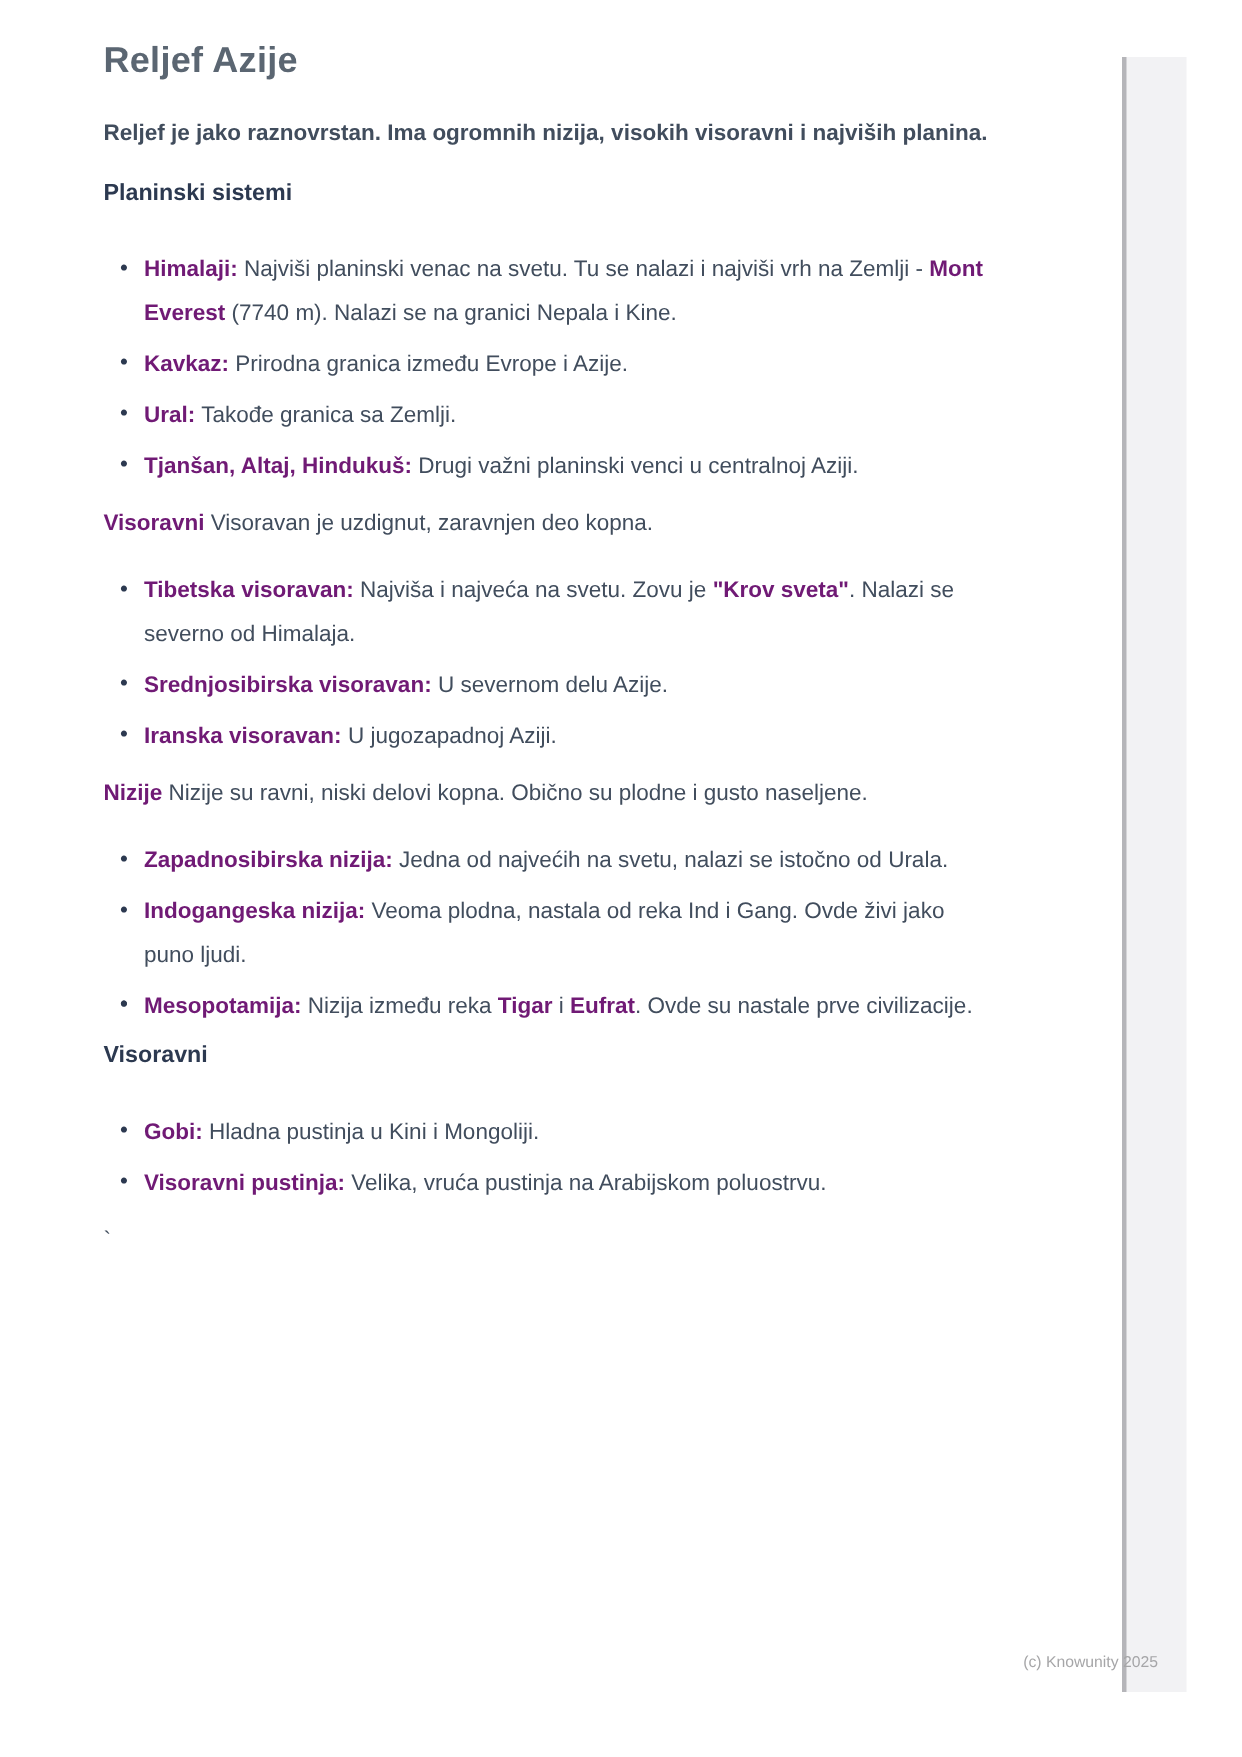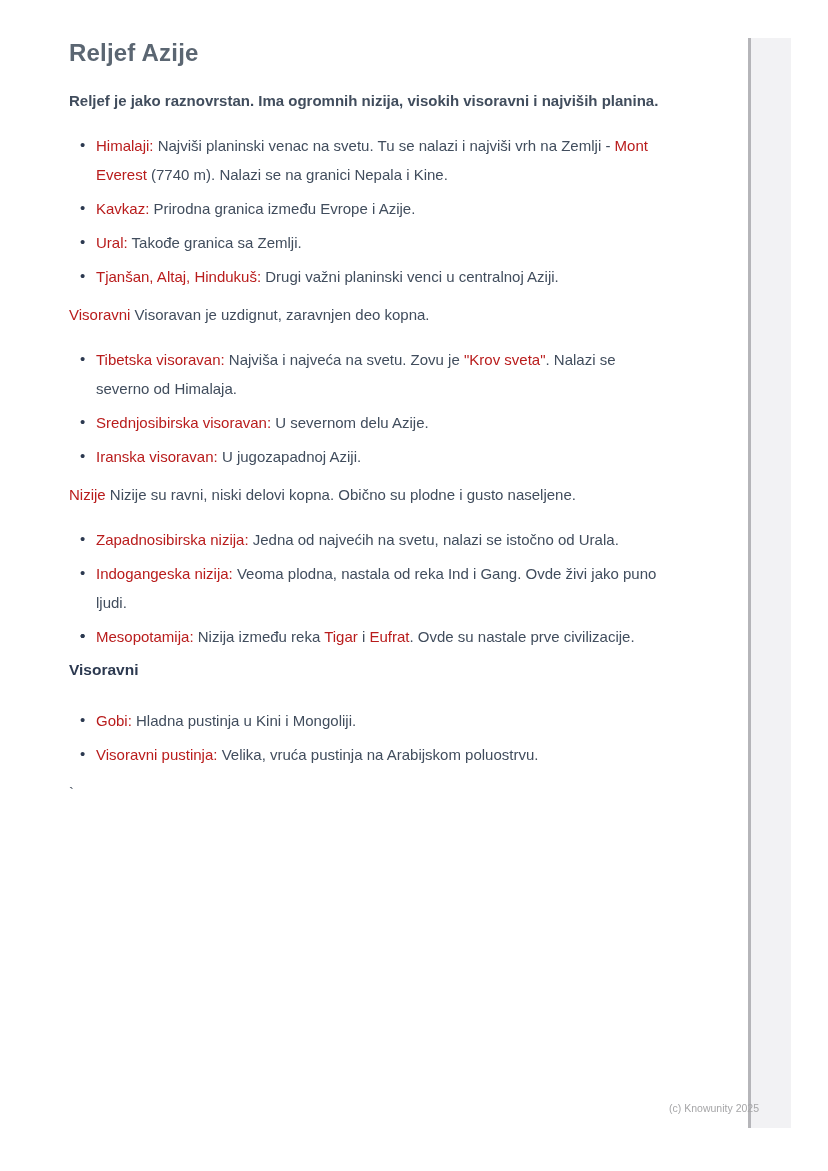--- a/index.html
+++ b/index.html
@@ -6,21 +6,21 @@
   body {
     width: 828px; height: 1171px;
     background: #ffffff;
     font-family: "Liberation Sans", sans-serif;
     position: relative;
     overflow: hidden;
   }
   .page { position: absolute; inset: 0; }
   .content {
     position: absolute;
-    left: 69px; top: 38px;
+    left: 69px; top: 26px;
     width: 596px;
   }
   .title {
     font-size: 24px;
     font-weight: 600;
     color: #5b6672;
     letter-spacing: 0.2px;
     margin: 0 0 18px 0;
     line-height: 30px;
   }
@@ -50,46 +50,47 @@
     line-height: 29px;
     color: #414d5d;
     margin-bottom: 5px;
   }
   .bullet {
     position: absolute;
     left: 0; top: -1px;
     color: #2c3950;
     font-size: 15px;
   }
-  .bold-run { font-weight: 400; color: #b91c1c; }
+  .bold-run { font-weight: 700; color: #701a75; }
   .page-edge {
     position: absolute;
     left: 748px; top: 38px;
     width: 43px; height: 1090px;
     background: #f2f2f4;
     border-left: 3px solid #b5b5b9;
     box-sizing: border-box;
     z-index: 1;
   }
   .footer {
     position: absolute;
-    right: 69px; top: 1102px;
+    right: 56px; top: 1102px;
     font-size: 10.5px;
     color: #a6a6a8;
     z-index: 2;
   }
 </style>
 </head>
 <body>
 
 <div class="page">
   <div class="content">
     <h1 class="title">Reljef Azije</h1>
     <div id="doc-body">
         <p class="para justify"><span class="run">Reljef je jako raznovrstan. Ima ogromnih nizija, visokih visoravni i najviših planina.</span></p>
+        <h3 class="subheading">Planinski sistemi</h3>
         <ul class="doc-list">
           <li class="doc-li"><span class="bullet">•</span><span><span class="run bold-run">Himalaji:</span><span class="run"> Najviši planinski venac na svetu. Tu se nalazi i najviši vrh na Zemlji - </span><span class="run bold-run">Mont Everest</span><span class="run"> (7740 m). Nalazi se na granici Nepala i Kine.</span></span></li>
           <li class="doc-li"><span class="bullet">•</span><span><span class="run bold-run">Kavkaz:</span><span class="run"> Prirodna granica između Evrope i Azije.</span></span></li>
           <li class="doc-li"><span class="bullet">•</span><span><span class="run bold-run">Ural:</span><span class="run"> Takođe granica sa Zemlji.</span></span></li>
           <li class="doc-li"><span class="bullet">•</span><span><span class="run bold-run">Tjanšan, Altaj, Hindukuš:</span><span class="run"> Drugi važni planinski venci u centralnoj Aziji.</span></span></li>
         </ul>
         <p class="para"><span class="run bold-run">Visoravni</span><span class="run"> Visoravan je uzdignut, zaravnjen deo kopna.</span></p>
         <ul class="doc-list">
           <li class="doc-li"><span class="bullet">•</span><span><span class="run bold-run">Tibetska visoravan:</span><span class="run"> Najviša i najveća na svetu. Zovu je </span><span class="run bold-run">"Krov sveta"</span><span class="run">. Nalazi se severno od Himalaja.</span></span></li>
           <li class="doc-li"><span class="bullet">•</span><span><span class="run bold-run">Srednjosibirska visoravan:</span><span class="run"> U severnom delu Azije.</span></span></li>

